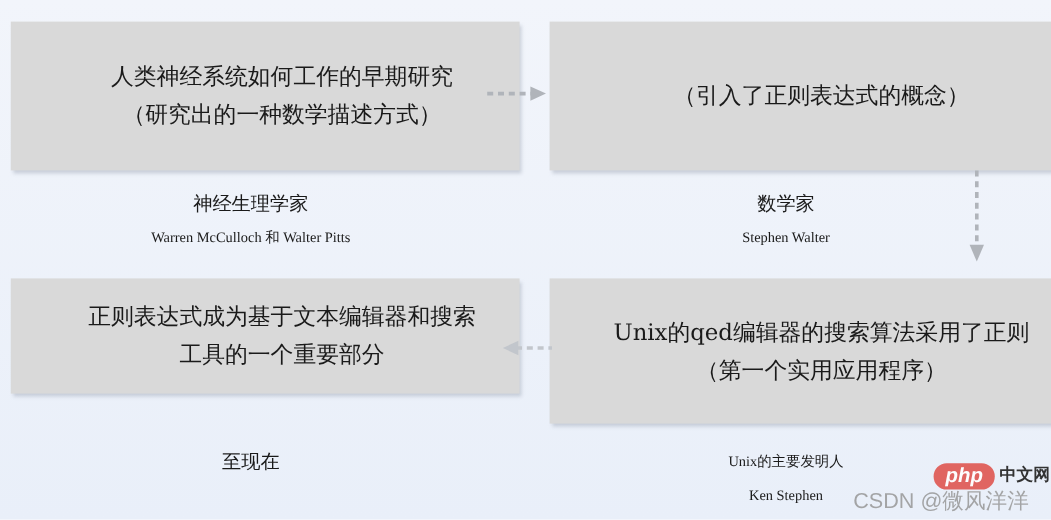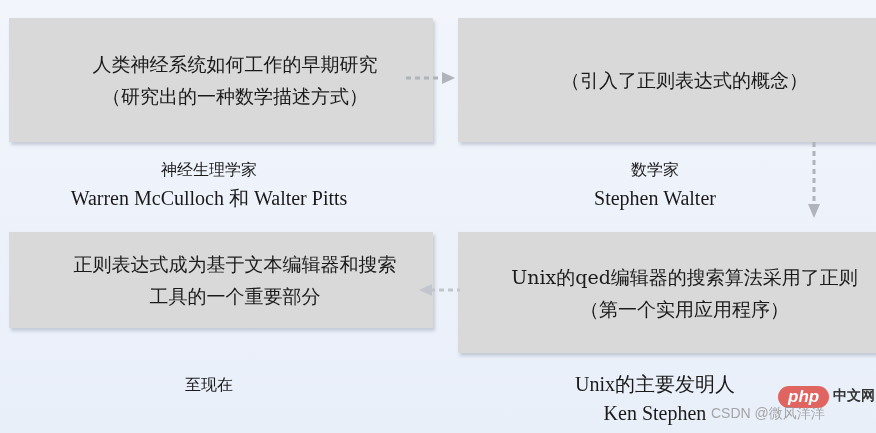--- a/index.html
+++ b/index.html
@@ -16,35 +16,35 @@
       box-shadow: 2px 3px 3px rgba(150,160,175,0.45);
       display: flex; flex-direction: column; justify-content: center; align-items: center;
       text-align: center;
       font-size: 19px; line-height: 32px; padding-left: 28px;
     }
     .box .line { white-space: nowrap; }
     .caption {
       position: absolute; text-align: center;
       font-size: 16px; line-height: 29px;
     }
-    .caption .en { font-family: "Liberation Serif", "DejaVu Serif", serif; font-size: 20px; }
+    .caption .en { font-family: "Liberation Serif", "DejaVu Serif", serif; font-size: 12px; }
     .arrow { position: absolute; }
     .watermark {
       position: absolute; left: 703px; top: 383px; width: 173px; height: 50px;
       font-family: "Liberation Sans", "DejaVu Sans", sans-serif;
     }
     .wm-php {
       position: absolute; left: 75px; top: 3px;
       background: #e05a55; color: #fff; border-radius: 14px;
       font-style: italic; font-weight: bold; font-size: 17px; padding: 0 10px; line-height: 22px;
       opacity: 0.92;
     }
     .wm-cn { position: absolute; left: 130px; top: 4px; font-size: 14px; color: #333; font-weight: bold; }
     .wm-csdn {
-      position: absolute; left: 8px; top: 22px; font-size: 14px; color: rgba(150,150,150,0.85);
+      position: absolute; left: 8px; top: 22px; font-size: 18px; color: rgba(150,150,150,0.85);
       white-space: nowrap;
     }
   </style>
 </head>
 <body>
 
 <div class="box" style="left:9px; top:18px; width:396px; height:124px;">
   <div class="line">人类神经系统如何工作的早期研究</div>
   <div class="line">（研究出的一种数学描述方式）</div>
 </div>

